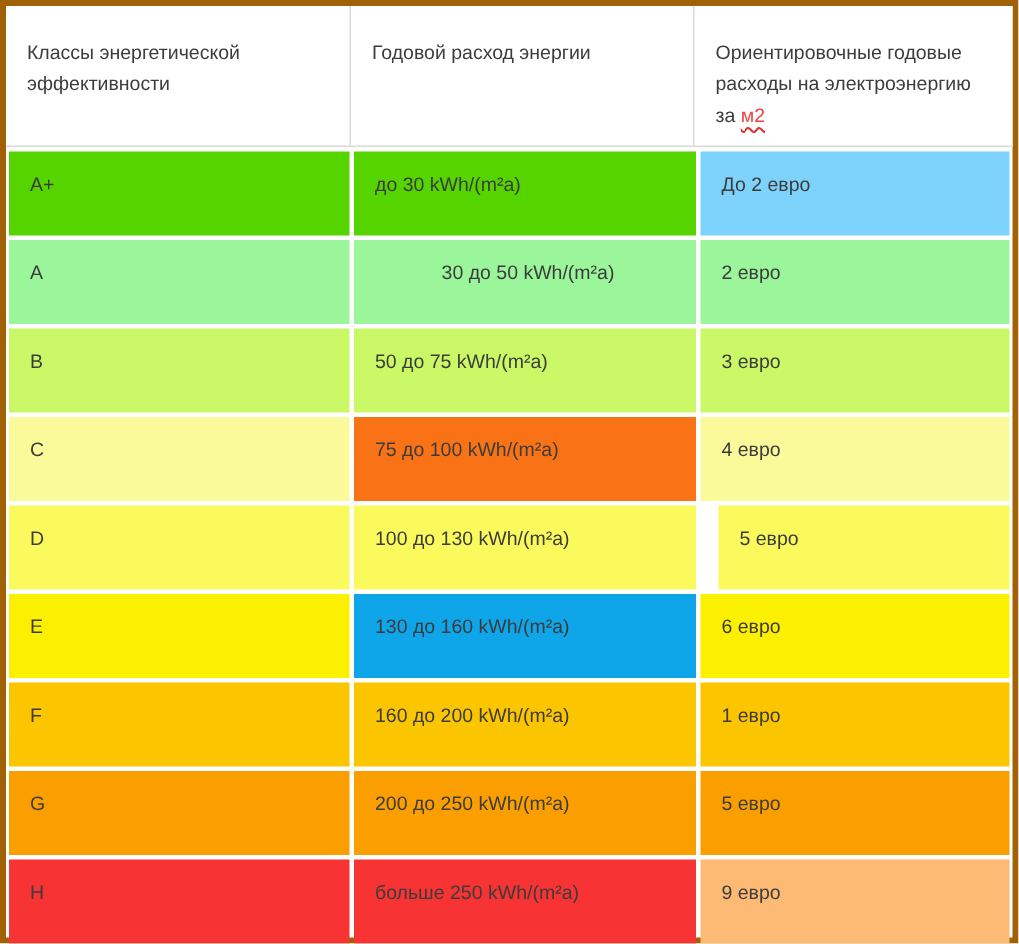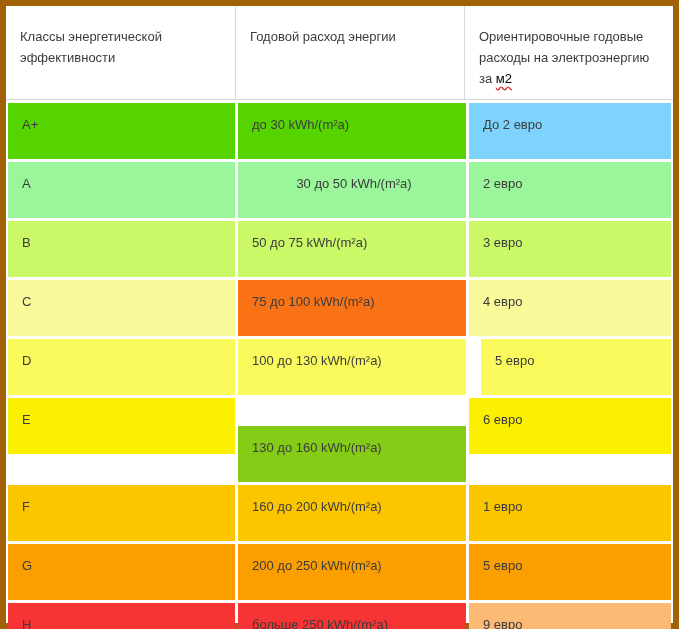--- a/index.html
+++ b/index.html
@@ -5,41 +5,41 @@
   html, body {
     margin: 0;
     padding: 0;
     background: #ffffff;
     font-family: "Liberation Sans", sans-serif;
   }
   .energy-table {
     box-sizing: border-box;
     width: 679px;
     height: 629px;
-    border: 6px solid #a16207;
+    border: 4px solid #a16207;
     background: #ffffff;
   }
   
   .thead {
     display: grid;
     grid-template-columns: 229px 229px 1fr;
     height: 93px;
     border-bottom: 1px solid #d9d9d9;
     background: #ffffff;
   }
   .th {
     box-sizing: border-box;
     padding: 20px 16px 0 14px;
     font-size: 13px;
     line-height: 21px;
     color: #3c3c3c;
   }
   .th + .th { border-left: 1px solid #d9d9d9; }
   .m2-mark {
-    color: #000000;
+    color: #ef4444;
     text-decoration: underline wavy #e03232;
     text-decoration-skip-ink: none;
     text-underline-offset: 3px;
   }
   
   .tbody {
     display: grid;
     grid-template-columns: 227px 228px 1fr;
     gap: 3px;
     padding: 3px 2px 4px 2px;
@@ -80,21 +80,21 @@
 
     <div class="td" style="background: rgb(250, 250, 155);">C</div>
     <div class="td" style="background: #f97316;">75 до 100 kWh/(m²a)</div>
     <div class="td" style="background: rgb(250, 250, 155);">4 евро</div>
 
     <div class="td" style="background: rgb(250, 250, 92);">D</div>
     <div class="td" style="background: rgb(250, 250, 92);">100 до 130 kWh/(m²a)</div>
     <div class="td" style="background: rgb(250, 250, 92); margin-left: 12px;">5 евро</div>
 
     <div class="td" style="background: rgb(251, 240, 0);">E</div>
-    <div class="td" style="background: #84cc16; margin-top: 28px;">130 до 160 kWh/(m²a)</div>
+    <div class="td" style="background: #0ea5e9;">130 до 160 kWh/(m²a)</div>
     <div class="td" style="background: rgb(251, 240, 0);">6 евро</div>
 
     <div class="td" style="background: rgb(251, 197, 0);">F</div>
     <div class="td" style="background: rgb(251, 197, 0);">160 до 200 kWh/(m²a)</div>
     <div class="td" style="background: rgb(251, 197, 0);">1 евро</div>
 
     <div class="td" style="background: rgb(251, 158, 0);">G</div>
     <div class="td" style="background: rgb(251, 158, 0);">200 до 250 kWh/(m²a)</div>
     <div class="td" style="background: rgb(251, 158, 0);">5 евро</div>
 

